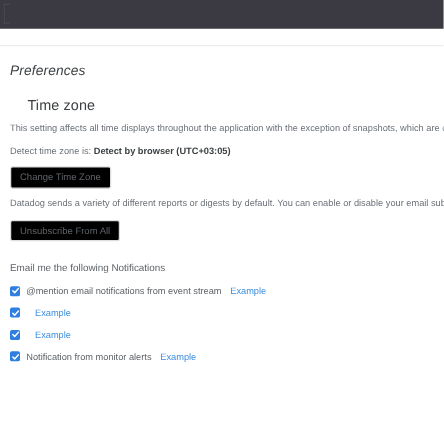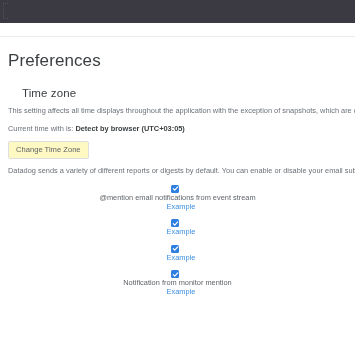--- a/index.html
+++ b/index.html
@@ -40,25 +40,26 @@
     background: #ffffff;
     border-bottom: 1px solid #ececec;
   }
 
   
   .content {
     padding: 0 8px;
   }
 
   .page-title {
-    font-size: 17px;
+    font-size: 11px;
     font-weight: 400;
     color: #3c4043;
     margin: 14px 0 0 0;
     letter-spacing: 0.1px;
+    font-style: italic;
   }
 
   .section-title {
     font-size: 11.5px;
     font-weight: 400;
     color: #3c4043;
     margin: 16px 0 0 14px;
     letter-spacing: 0.1px;
   }
 
@@ -82,21 +83,21 @@
     color: #3c4043;
   }
 
   .btn {
     display: inline-block;
     margin-top: 8px;
     padding: 4px 7px 4px 7px;
     font-size: 7.6px;
     font-family: "Liberation Sans", sans-serif;
     color: #5f6368;
-    background: #fef9c3;
+    background: #000000;
     border: 1px solid #dcdee0;
     border-radius: 2px;
     line-height: 1;
     cursor: pointer;
   }
 
   .notif-heading {
     font-size: 7.9px;
     color: #5f6368;
     margin: 17px 0 0 0;
@@ -105,21 +106,20 @@
   .notif-list {
     list-style: none;
     margin: 9px 0 0 0;
     padding: 0;
   }
   .notif-row {
     display: flex;
     align-items: center;
     margin-bottom: 8.5px;
     white-space: nowrap;
-    flex-direction: column;
   }
   .checkbox {
     width: 8px;
     height: 8px;
     border-radius: 1.5px;
     background: #2e7fe0;
     display: inline-flex;
     align-items: center;
     justify-content: center;
     margin-right: 5px;
@@ -150,31 +150,33 @@
 <div class="subbar"></div>
 
 <div class="content">
 
   <h1 class="page-title">Preferences</h1>
 
   <section>
     <h2 class="section-title">Time zone</h2>
     <p class="section-desc">This setting affects all time displays throughout the application with the exception of snapshots, which are displayed in UTC</p>
     <p class="current-line">
-      <span>Current time with is:</span>
+      <span>Detect time zone is:</span>
       <span class="value">Detect by browser (UTC+03:05)</span>
     </p>
     <button class="btn">Change Time Zone</button>
   </section>
 
   <section>
     <p class="section-desc">Datadog sends a variety of different reports or digests by default. You can enable or disable your email subscriptions here.</p>
+    <button class="btn">Unsubscribe From All</button>
   </section>
 
   <section>
+    <p class="notif-heading">Email me the following Notifications</p>
     <ul class="notif-list" id="notif-list">
         <li class="notif-row">
           <span class="checkbox">
             <svg width="7" height="7" viewBox="0 0 10 10">
               <path d="M1.8 5.2 L3.9 7.3 L8.2 2.6" stroke="#ffffff" stroke-width="1.7" fill="none" stroke-linecap="round" stroke-linejoin="round"></path>
             </svg>
           </span>
           <span class="notif-label">@mention email notifications from event stream</span>
           <a class="example-link">Example</a>
         </li>
@@ -193,19 +195,19 @@
             </svg>
           </span>
           <a class="example-link">Example</a>
         </li>
         <li class="notif-row">
           <span class="checkbox">
             <svg width="7" height="7" viewBox="0 0 10 10">
               <path d="M1.8 5.2 L3.9 7.3 L8.2 2.6" stroke="#ffffff" stroke-width="1.7" fill="none" stroke-linecap="round" stroke-linejoin="round"></path>
             </svg>
           </span>
-          <span class="notif-label">Notification from monitor mention</span>
+          <span class="notif-label">Notification from monitor alerts</span>
           <a class="example-link">Example</a>
         </li>
       </ul>
   </section>
 
 </div>
 
 </body></html>

